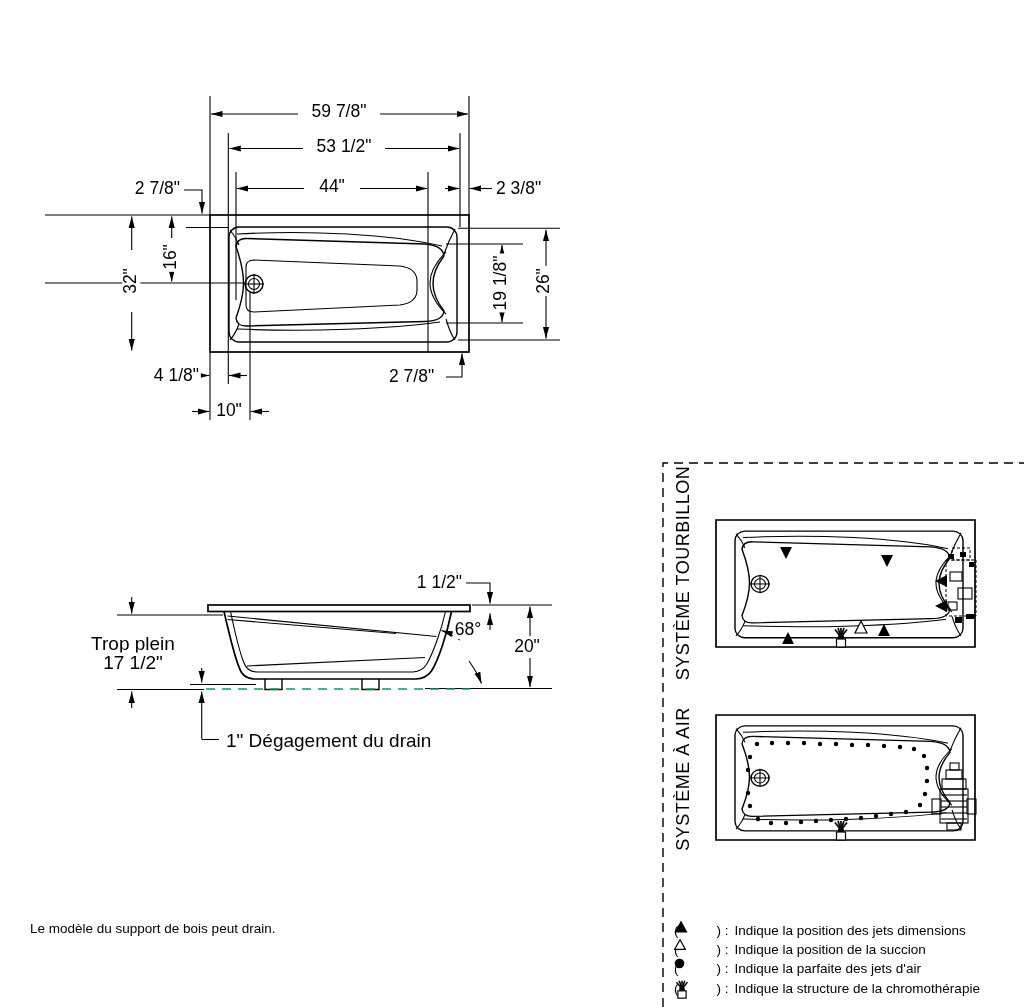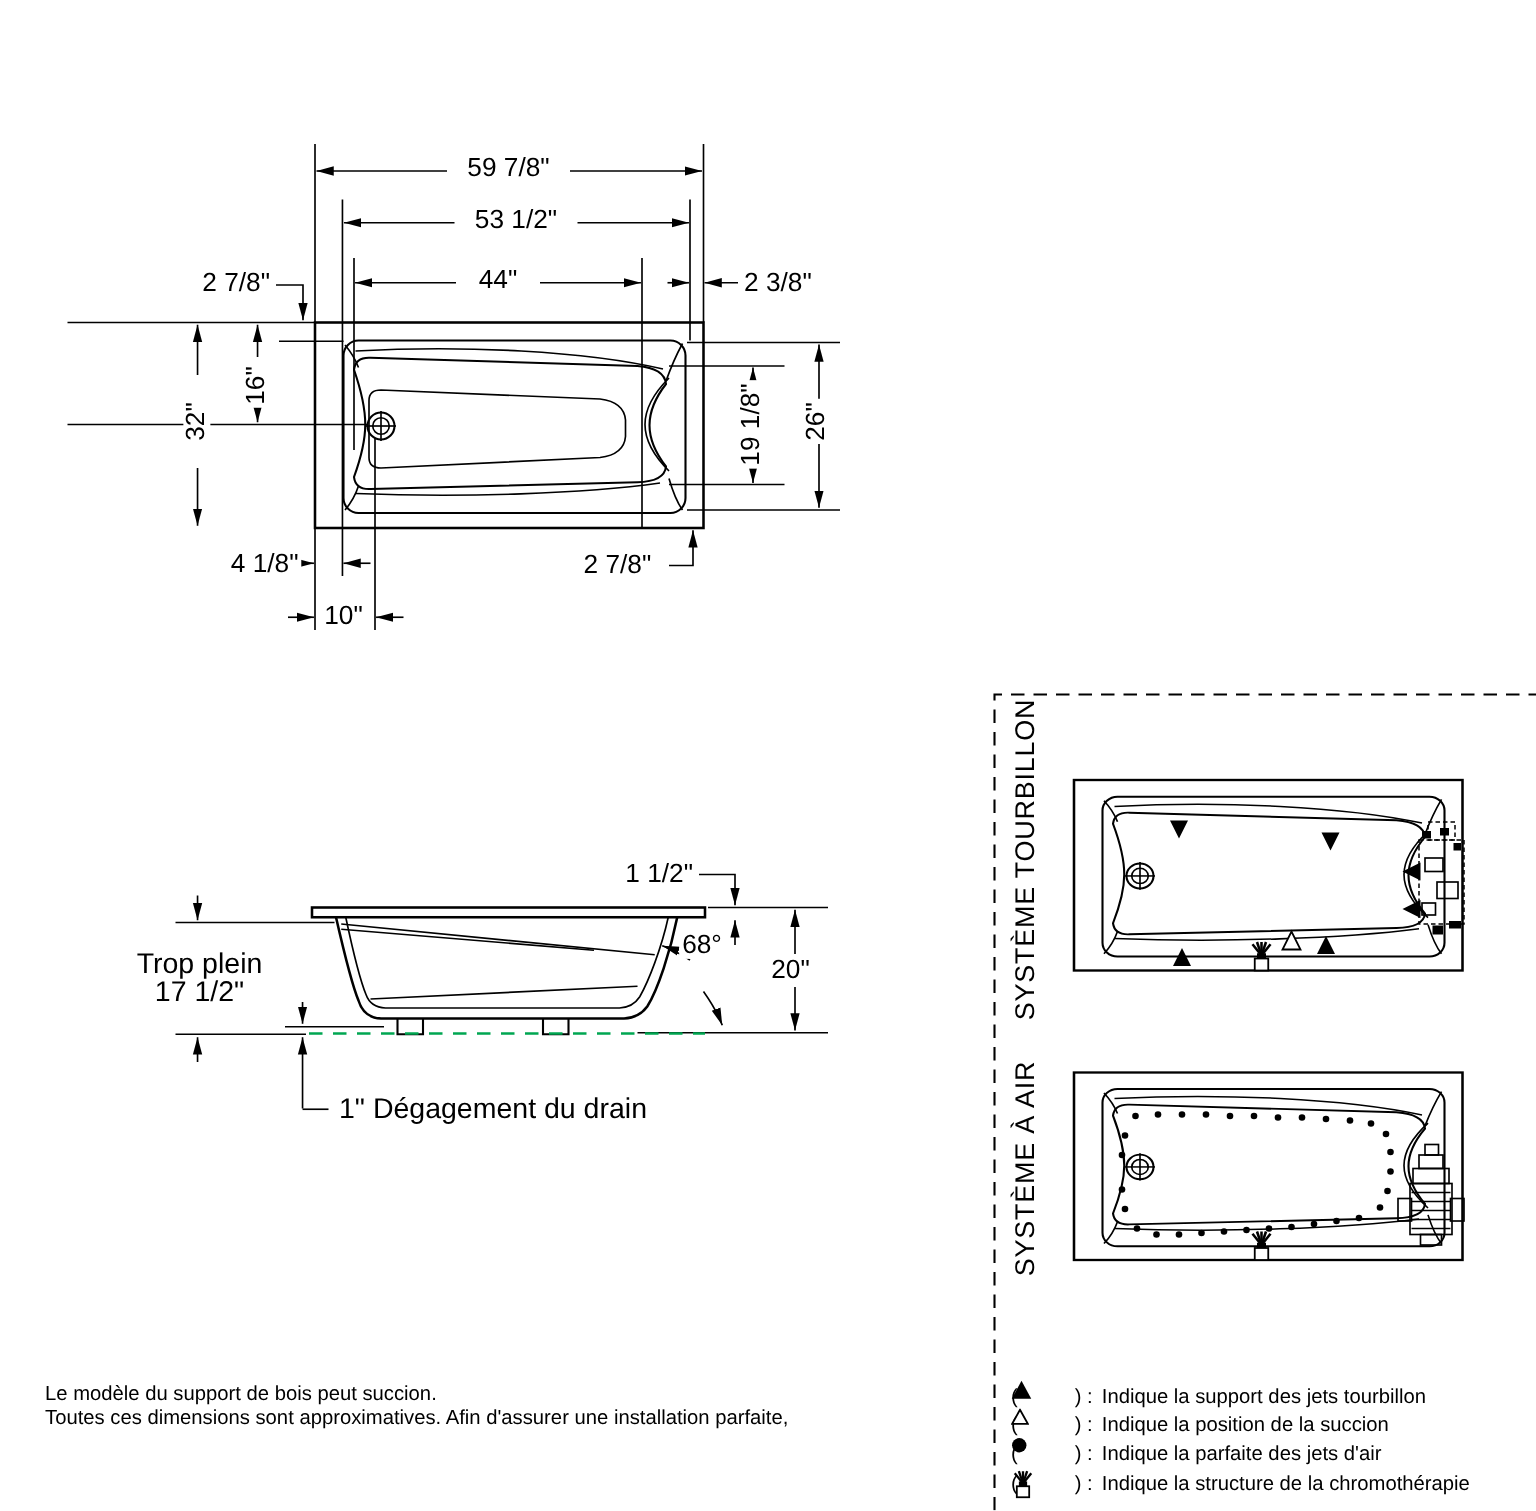--- a/index.html
+++ b/index.html
@@ -267,21 +267,21 @@
 <div class="lbl rot sys-title" style="left:683px;top:779px;">SYSTÈME À AIR</div>
 
 <div class="legend-row" style="top:930px;">
   <span>(</span>
   <span class="legend-sym">
     <svg width="14" height="13" viewBox="0 0 14 13">
           <path d="M7,0.5 L13.5,12.5 L0.5,12.5 Z" fill="#000"></path>
         </svg>
   </span>
   <span class="legend-close">) :</span>
-  <span>Indique la support des jets tourbillon</span>
+  <span>Indique la position des jets dimensions</span>
 </div>
 <div class="legend-row" style="top:949px;">
   <span>(</span>
   <span class="legend-sym">
     <svg width="12" height="11" viewBox="0 0 12 11">
           <path d="M6,0.8 L11.3,10.3 L0.7,10.3 Z" fill="#fff" stroke="#000" stroke-width="1.2"></path>
         </svg>
   </span>
   <span class="legend-close">) :</span>
   <span>Indique la position de la succion</span>
@@ -309,17 +309,16 @@
       </g>
       <rect x="-3" y="-1.5" width="6" height="3.5" fill="#000"></rect>
       <rect x="-4.5" y="2" width="9" height="8" fill="#fff" stroke="#000" stroke-width="1.3"></rect>
     </svg>
   </span>
   <span class="legend-close">) :</span>
   <span>Indique la structure de la chromothérapie</span>
 </div>
 
 <div class="notes">
-  <div>Le modèle du support de bois peut succion.</div>
-  <div>Toutes ces dimensions sont approximatives. Afin d'assurer une installation parfaite,</div>
+  <div>Le modèle du support de bois peut drain.</div>
 </div>
 
 </div>
 
 </body></html>

